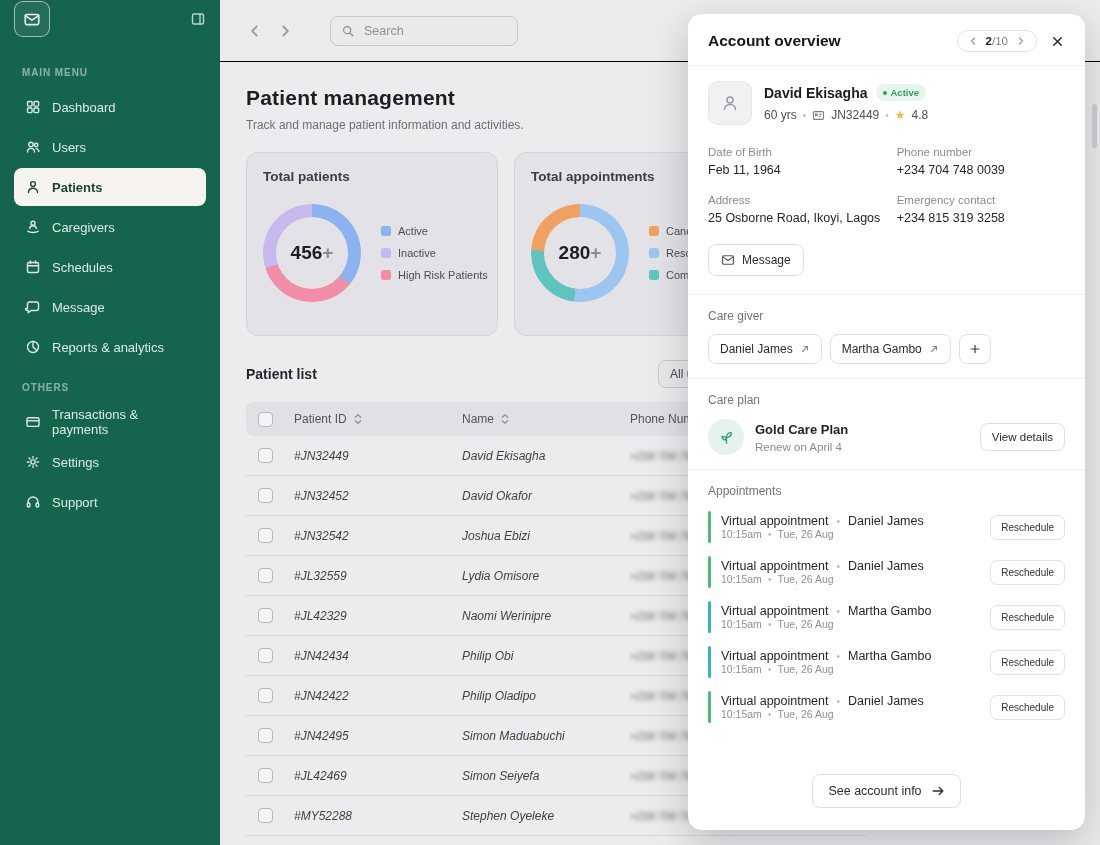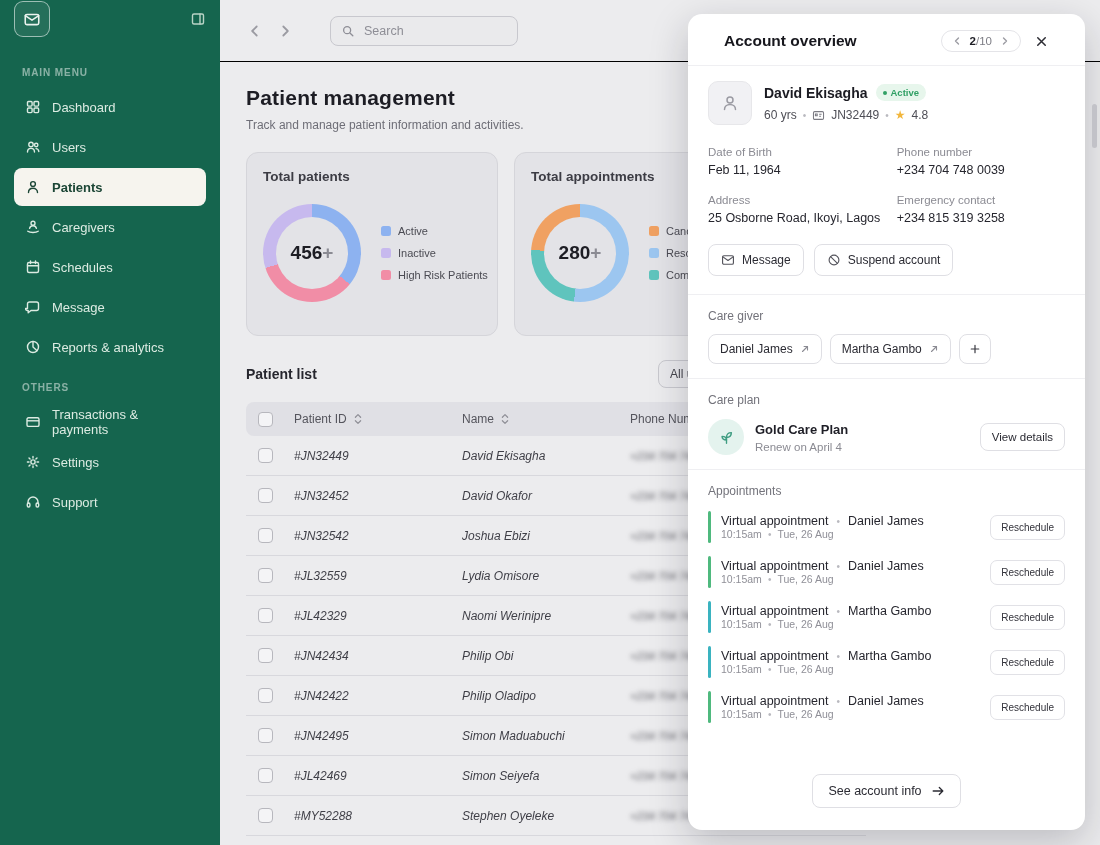--- a/index.html
+++ b/index.html
@@ -53,21 +53,21 @@
   .col-name { width:168px; display:flex; align-items:center; gap:6px; }
   .col-phone { flex:1; }
   .sorts { color:#8f8f97; display:flex; }
   .trow { display:flex; align-items:center; height:40px; border-bottom:1px solid #d8d8dd; padding:0 12px; font-size:12px; color:#3f3f47;font-style:italic; }
   .c-phone { filter:blur(2.5px); color:#5f5f66; font-size:11px; }
 
   .scroll-pill { position:absolute; right:3px; top:104px; width:5px; height:44px; border-radius:3px; background:#c2c2c8; z-index:12; cursor:grab; }
 
   
   .panel { position:absolute; left:688px; top:14px; width:397px; bottom:15px; background:#fff; border-radius:14px; box-shadow:0 12px 38px rgba(25,25,35,.22); display:flex; flex-direction:column; z-index:10; overflow:hidden; }
-  .p-head { display:flex; align-items:center; padding:16px 36px 13px; border-bottom:1px solid #efeff2; }
+  .p-head { display:flex; align-items:center; padding:16px 20px 13px; border-bottom:1px solid #efeff2; }
   .p-head h2 { margin:0; font-size:15.5px; font-weight:700; color:#17171d; flex:1; }
   .pager { display:flex; align-items:center; gap:7px; border:1px solid #e4e4e8; border-radius:15px; padding:4px 9px; font-size:11.5px; color:#7d7d85; }
   .pager b { color:#1d1d24; font-weight:700; }
   .pchev { color:#9b9ba2; display:flex; cursor:pointer; }
   .close { margin-left:13px; color:#2c2c33; display:flex; cursor:pointer; }
 
   .profile { display:flex; gap:12px; padding:15px 20px 4px; align-items:center; }
   .avatar { width:44px; height:44px; border-radius:10px; background:#f1f1f4; border:1px solid #e7e7ea; display:flex; align-items:center; justify-content:center; color:#9a9aa2; }
   .prow1 { display:flex; align-items:center; gap:8px; }
   .pname { font-size:14px; font-weight:700; color:#1b1b22; }
@@ -519,29 +519,20 @@
     <div class="actions">
       <button class="btn">
         <span style="display:flex;">
             <svg width="14" height="14" viewBox="0 0 16 16" fill="none" stroke="currentColor" stroke-width="1.3" stroke-linecap="round" stroke-linejoin="round">
               <rect x="1.8" y="3.2" width="12.4" height="9.6" rx="1.5"></rect>
               <path d="M2.2 4.4L8 8.6l5.8-4.2"></path>
             </svg>
           </span>
         <span>Message</span>
       </button>
-      <button class="btn">
-        <span style="display:flex;">
-            <svg width="14" height="14" viewBox="0 0 16 16" fill="none" stroke="currentColor" stroke-width="1.3" stroke-linecap="round">
-              <circle cx="8" cy="8" r="5.6"></circle>
-              <path d="M4.1 4.1l7.8 7.8"></path>
-            </svg>
-          </span>
-        <span>Suspend account</span>
-      </button>
     </div>
 
     <div class="p-sec">
       <div class="sec-label">Care giver</div>
       <div class="chips">
         <span class="chip">
           <span>Daniel James</span>
           <span style="display:flex;">
               <svg width="10" height="10" viewBox="0 0 16 16" fill="none" stroke="currentColor" stroke-width="1.8" stroke-linecap="round" stroke-linejoin="round">
                 <path d="M4 12L12 4M6.5 4H12v5.5"></path>

